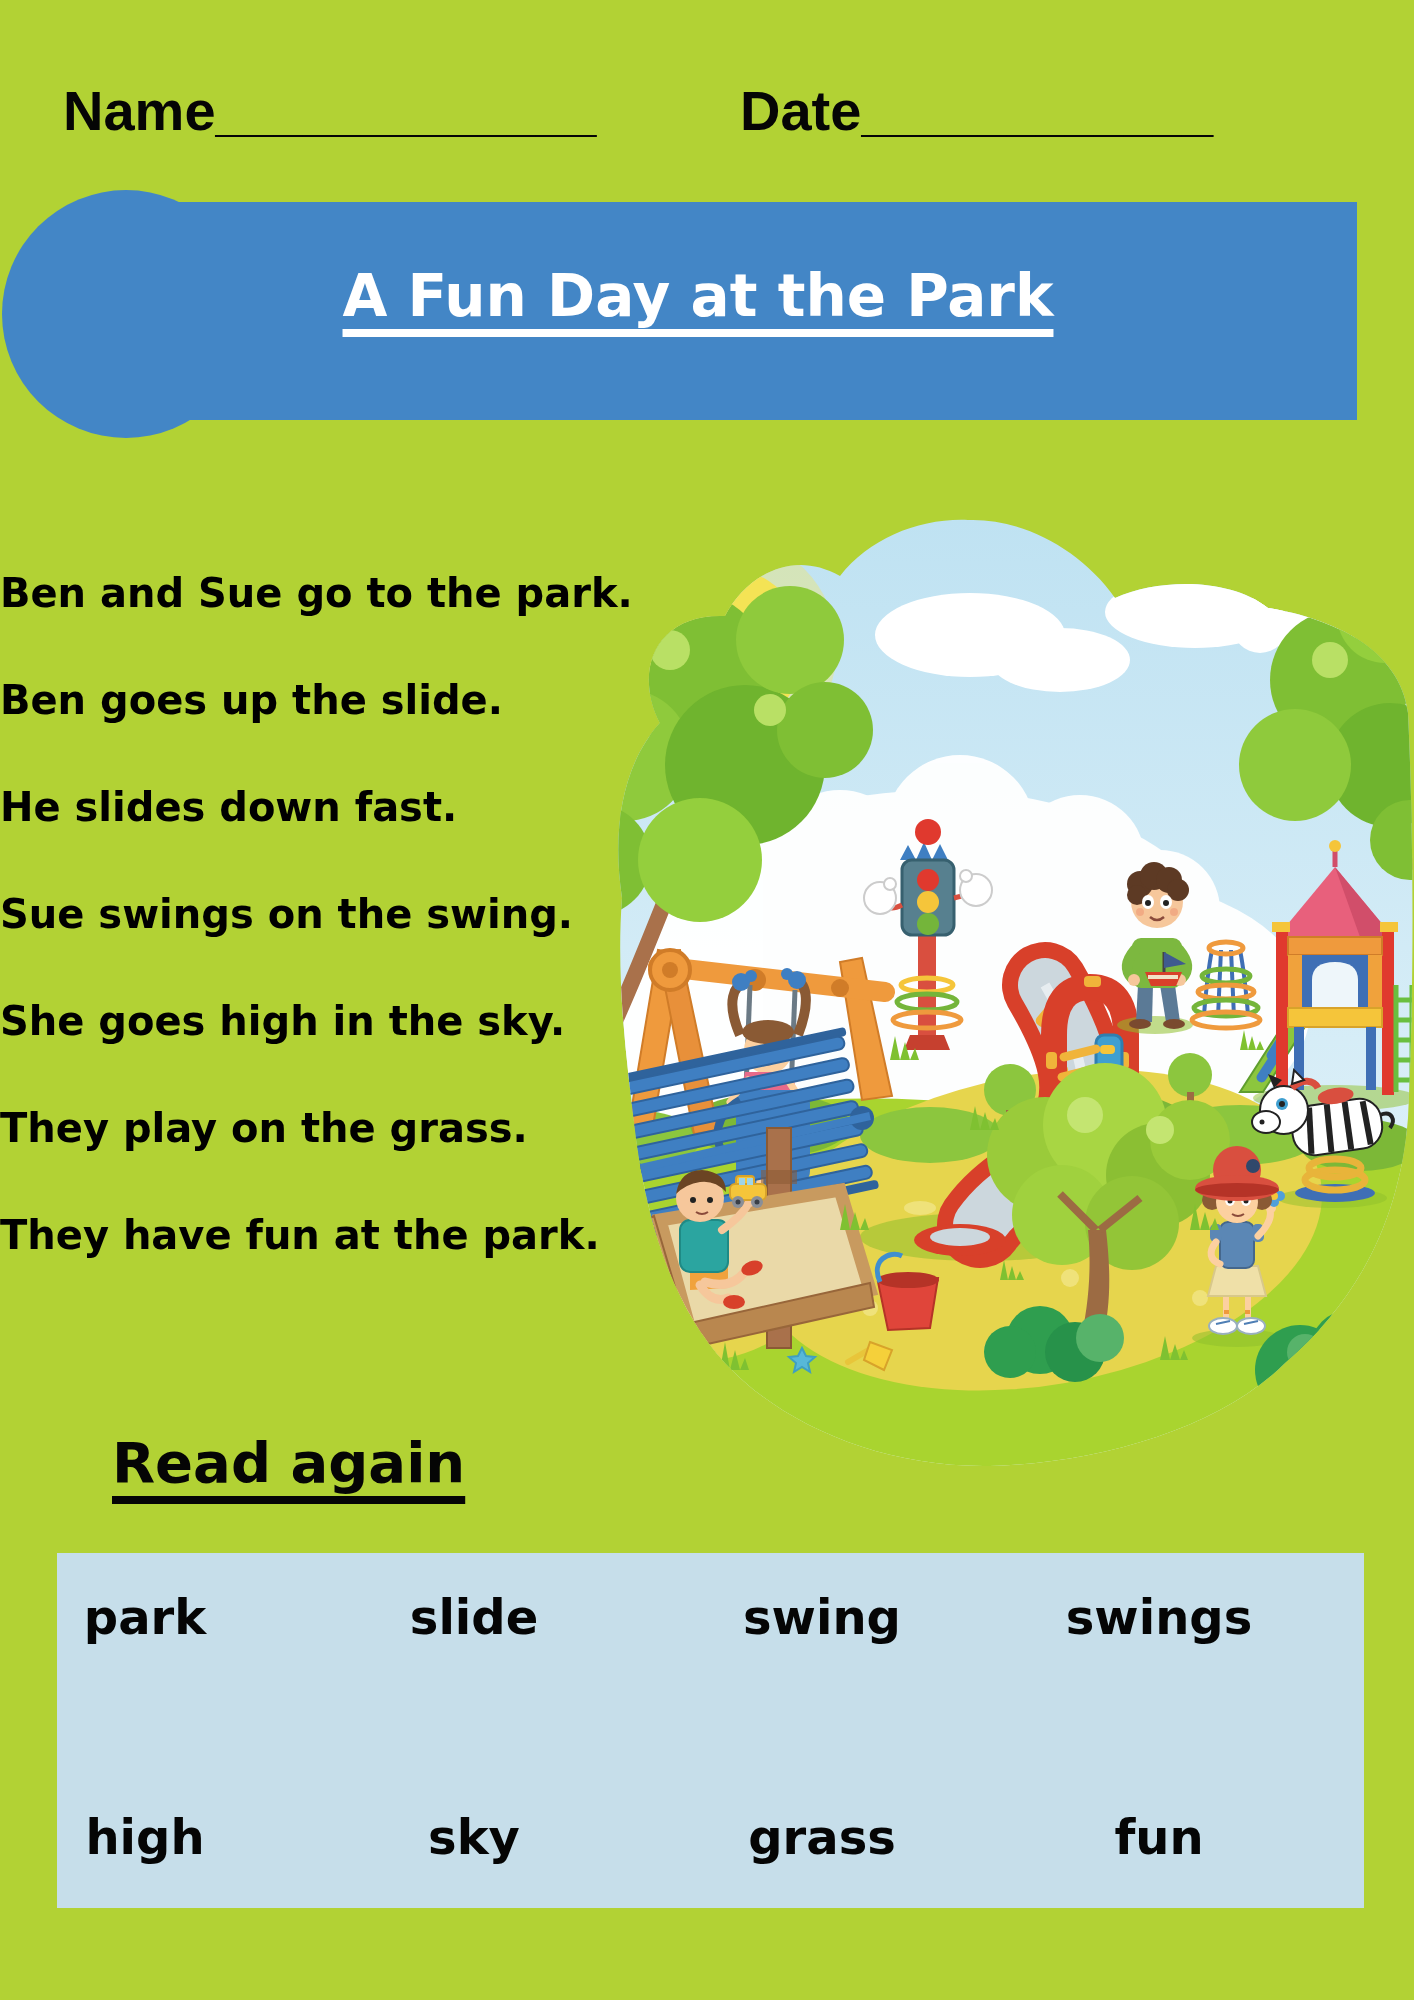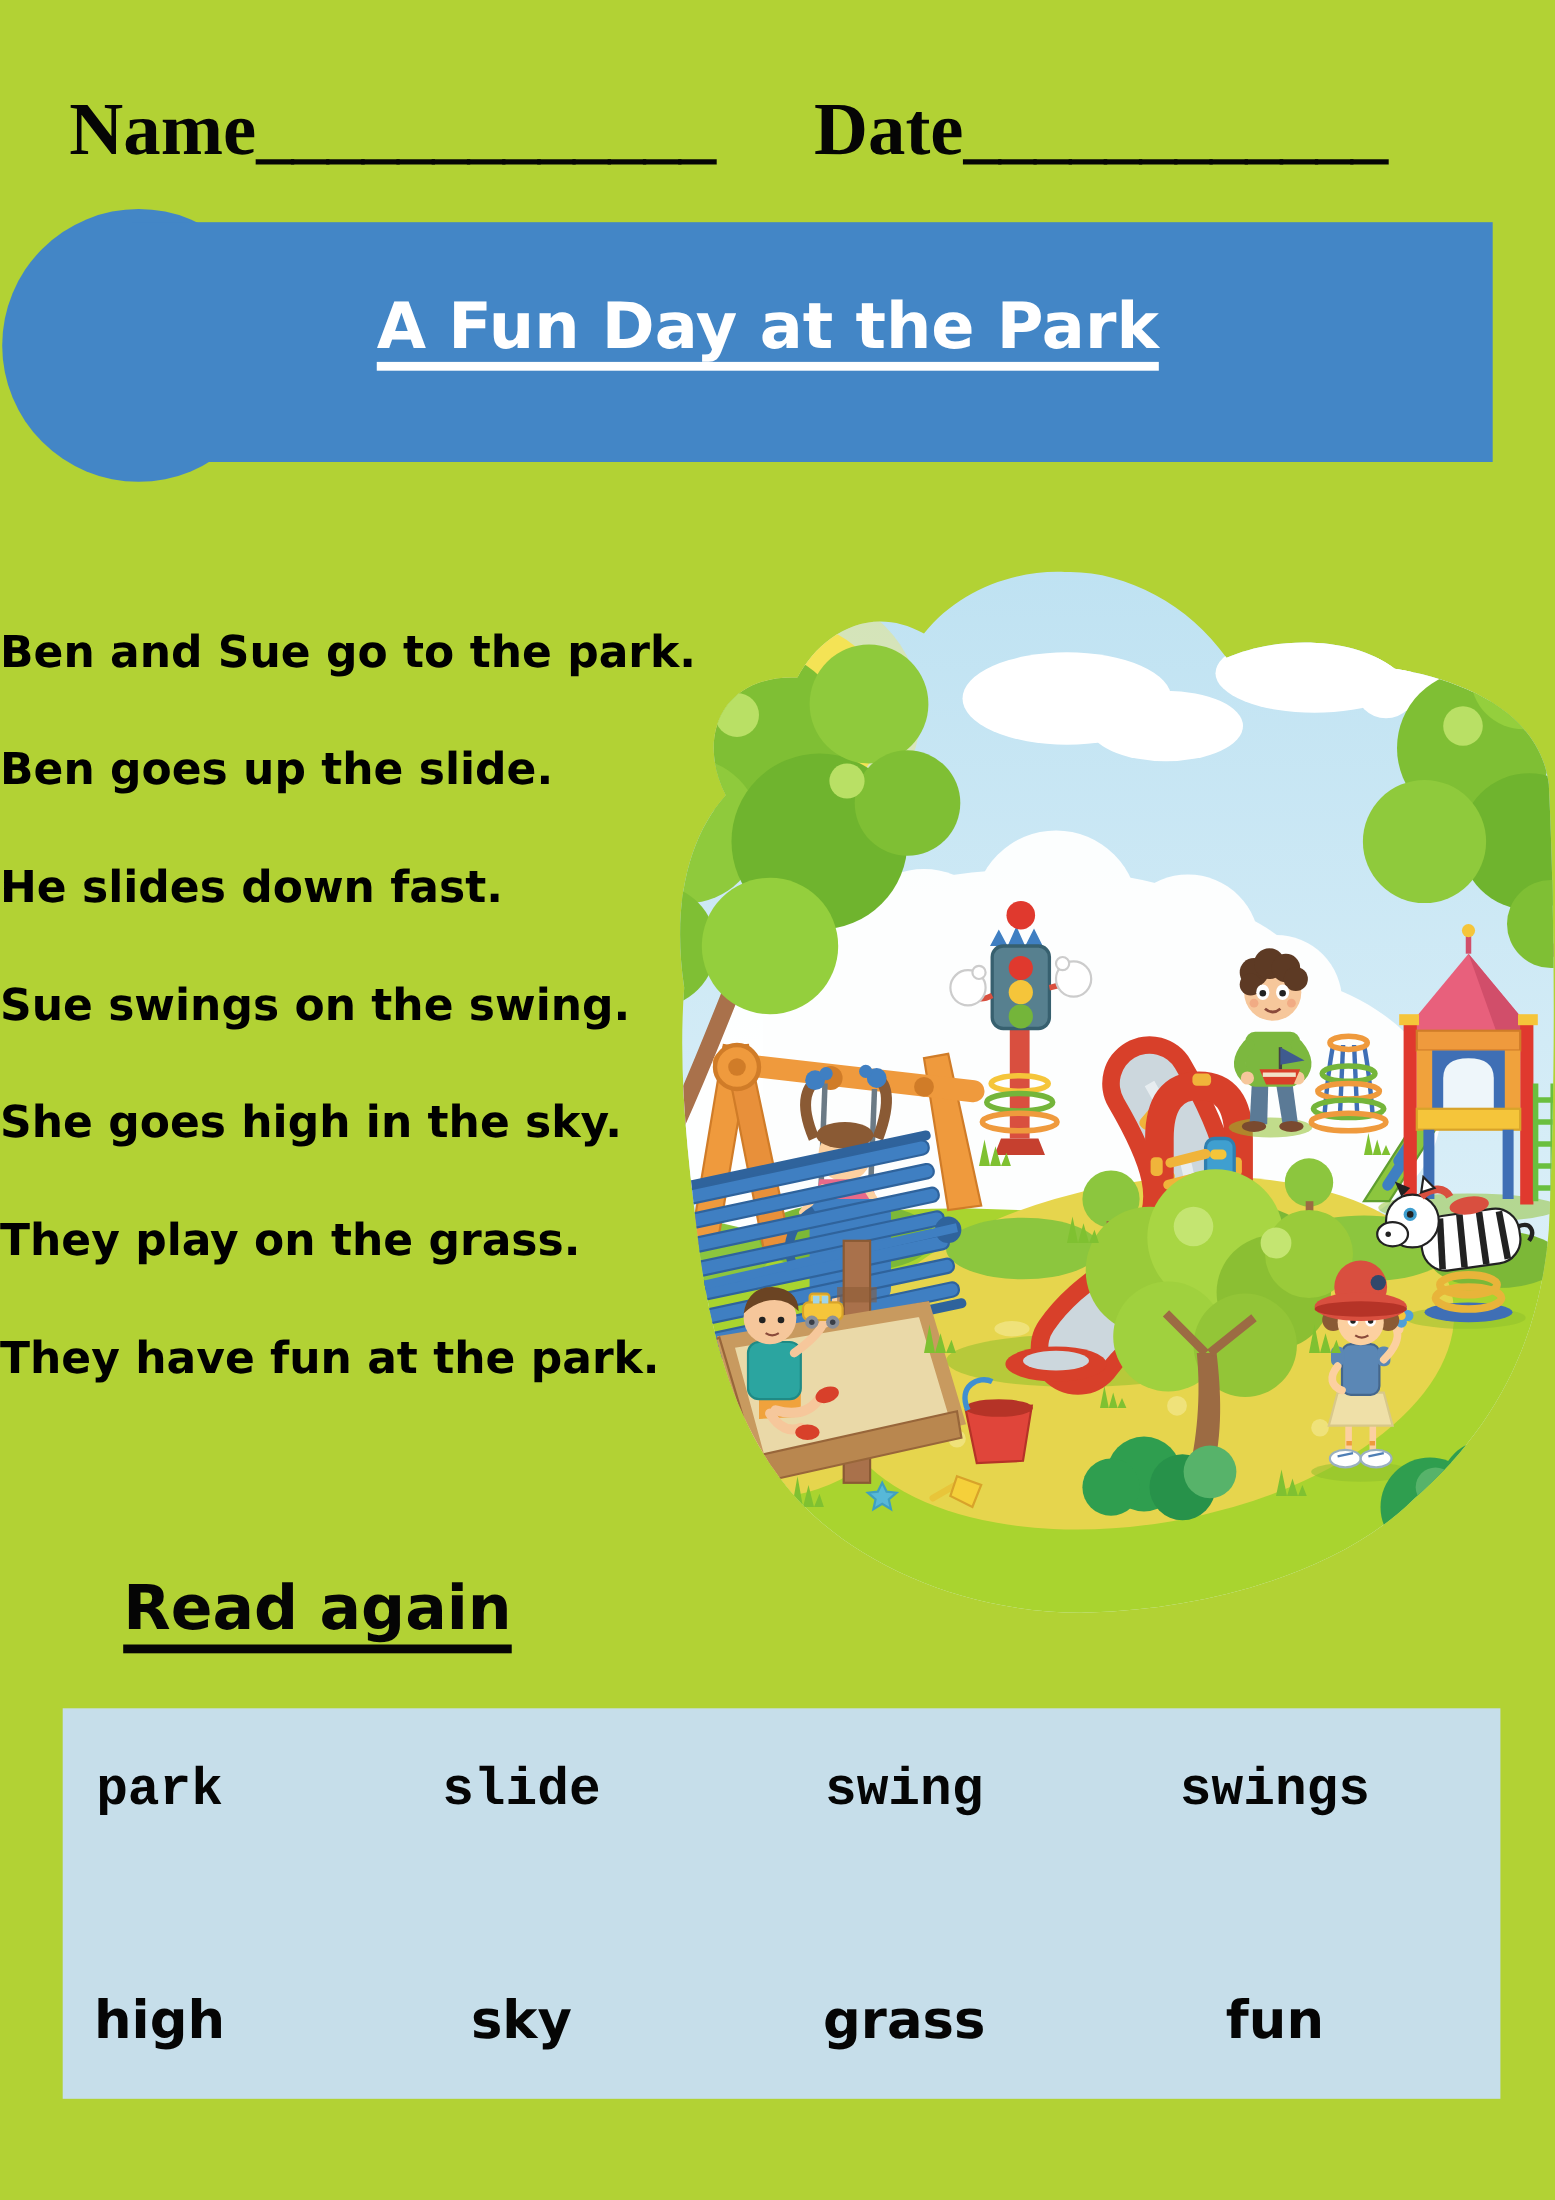--- a/index.html
+++ b/index.html
@@ -7,22 +7,22 @@
     position:relative;
     width:1414px;height:2000px;
     background:#b2d234;
     overflow:hidden;
     font-family:"DejaVu Sans", sans-serif;
     color:#000;
   }
   
   .hdr-field{
     position:absolute;top:78px;
-    font-family:Liberation Serif, serif;
-    font-weight:bold;font-size:68px;color:#050505;
+    font-family:Liberation Sans, sans-serif;
+    font-weight:bold;font-size:56px;color:#050505;
     white-space:nowrap;letter-spacing:0;
   }
   #name-field{left:63px;}
   #date-field{left:740px;}
   .hdr-line{font-weight:bold;letter-spacing:-2px;}
   
   .banner-circle{
     position:absolute;left:2px;top:190px;width:248px;height:248px;
     border-radius:50%;background:#4386c6;
   }
@@ -59,21 +59,21 @@
   }
   
   .word-box{
     position:absolute;left:57px;top:1553px;width:1307px;height:355px;
     background:#c6deea;z-index:2;
   }
   .word{
     position:absolute;transform:translateX(-50%);
     font-size:48px;font-weight:bold;color:#050505;white-space:nowrap;
   }
-  .w-r0{top:48px;font-family:Liberation Mono, monospace;}
+  .w-r0{top:36px;}
   .w-r1{top:256px;}
   .w-c0{left:88px;}
   .w-c1{left:417px;}
   .w-c2{left:765px;}
   .w-c3{left:1102px;}
   
   .scene{
     position:absolute;left:540px;top:518px;width:874px;height:952px;z-index:1;
   }
 </style>

